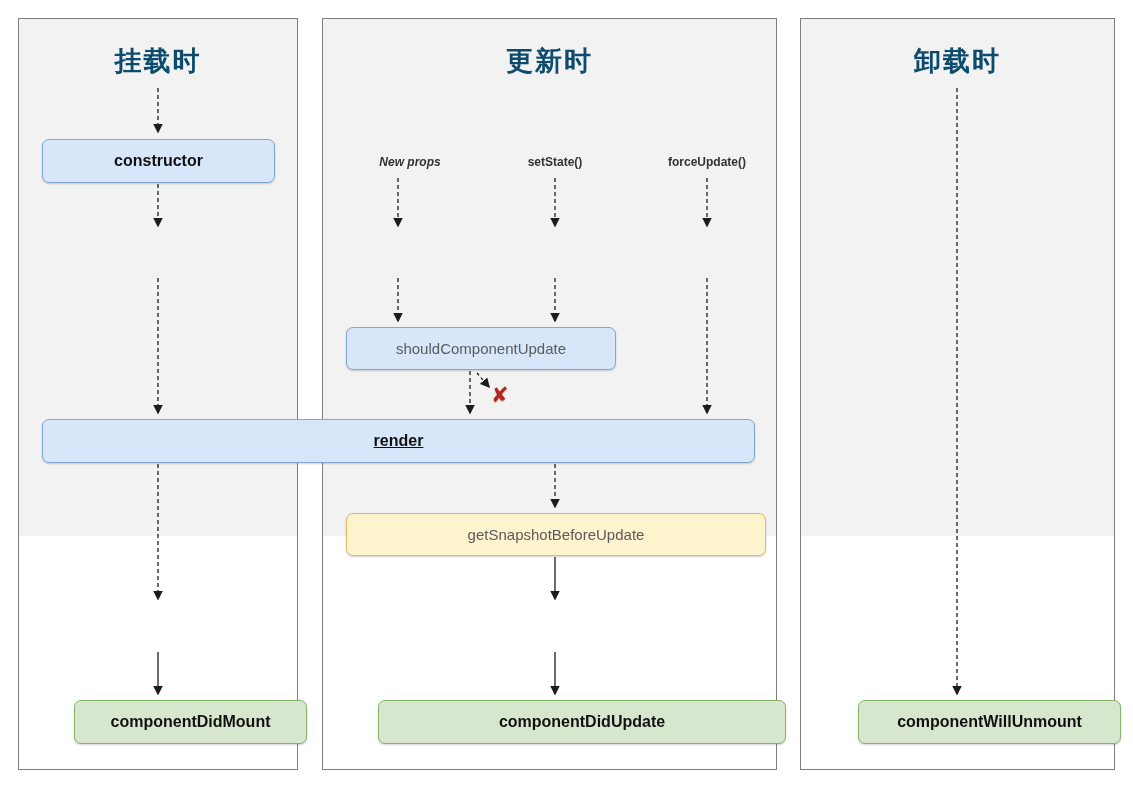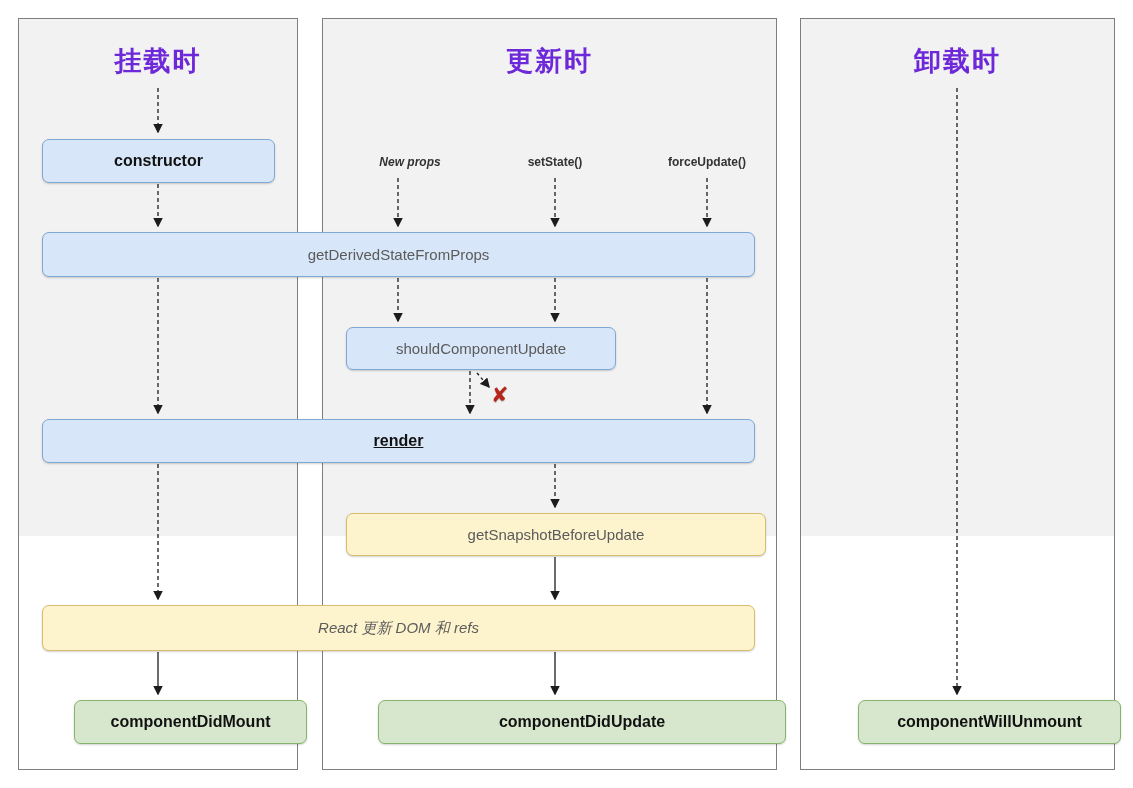--- a/index.html
+++ b/index.html
@@ -2,21 +2,21 @@
 <html><head>
 <meta charset="utf-8">
 <style>
   html,body{margin:0;padding:0;background:#ffffff;}
   body{font-family:"Liberation Sans","DejaVu Sans",sans-serif;}
   #stage{position:relative;width:1133px;height:788px;background:#ffffff;overflow:hidden;}
 
   .panel{position:absolute;background:#ffffff;border:1px solid #7e7e7e;box-sizing:border-box;}
   .phase-gray{position:absolute;left:0;top:0;width:100%;height:517px;background:#f2f2f2;}
   .panel-title{position:absolute;top:24px;left:0;width:100%;text-align:center;
-               font-size:27px;font-weight:600;color:#6d28d9;letter-spacing:2px;}
+               font-size:27px;font-weight:600;color:#0c4a6e;letter-spacing:2px;}
 
   .box{position:absolute;box-sizing:border-box;border-radius:7px;border:1px solid #999;
        display:flex;align-items:center;justify-content:center;font-size:15px;
        box-shadow:0 1px 2px rgba(0,0,0,0.18);z-index:4;}
   .box.blue{background:#d7e6f9;border-color:#7fa8d4;}
   .box.yellow{background:#fdf3cd;border-color:#d8bd6d;}
   .box.green{background:#d7e7cd;border-color:#85b46b;margin-left:32px;}
   .bold{font-weight:bold;color:#111;font-size:16px;}
   .muted{color:#5b5b5b;}
   .italic{font-style:italic;}
@@ -76,29 +76,27 @@
 
     <line x1="957" y1="88" x2="957" y2="694" stroke="#1c1c1c" stroke-width="1.3" stroke-dasharray="4 3" marker-end="url(#ah)"></line>
   </svg>
 
   <span class="trigger italic" style="left:360px;top:151px;width:100px;">New props</span>
   <span class="trigger" style="left:505px;top:151px;width:100px;">setState()</span>
   <span class="trigger" style="left:650px;top:151px;width:114px;">forceUpdate()</span>
 
   <div class="box blue bold" style="left:42px;top:139px;width:233px;height:44px;">constructor</div>
 
-  <div class="box blue muted" style="left:42px;top:232px;width:713px;height:45px;">getDerivedStateFromProps</div>
 
   <div class="box blue muted" style="left:346px;top:327px;width:270px;height:43px;">shouldComponentUpdate</div>
 
   <div class="box blue bold" style="left:42px;top:419px;width:713px;height:44px;text-decoration:underline;">render</div>
 
   <div class="box yellow muted" style="left:346px;top:513px;width:420px;height:43px;">getSnapshotBeforeUpdate</div>
 
-  <div class="box yellow muted italic" style="left:42px;top:605px;width:713px;height:46px;">React 更新 DOM 和 refs</div>
 
   <div class="box green bold" style="left:42px;top:700px;width:233px;height:44px;">componentDidMount</div>
 
   <div class="box green bold" style="left:346px;top:700px;width:408px;height:44px;">componentDidUpdate</div>
 
   <div class="box green bold" style="left:826px;top:700px;width:263px;height:44px;">componentWillUnmount</div>
 
   <span class="cancel-x" style="left:491px;top:384px;">✘</span>
 
 </div>

